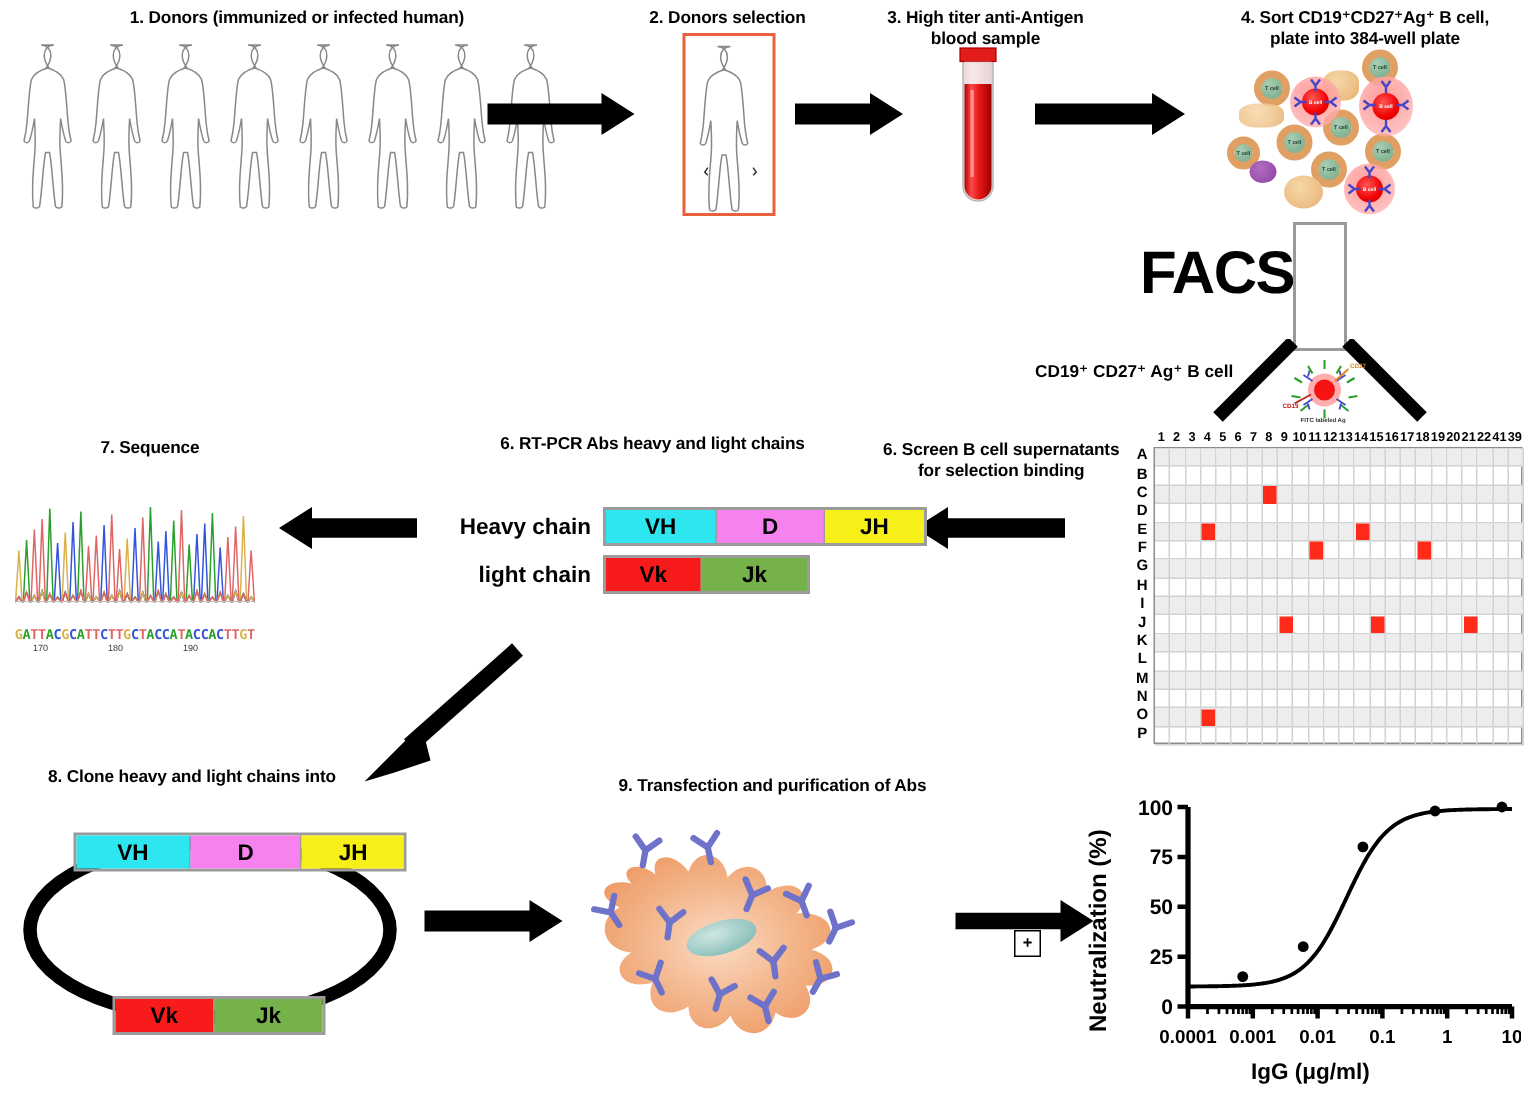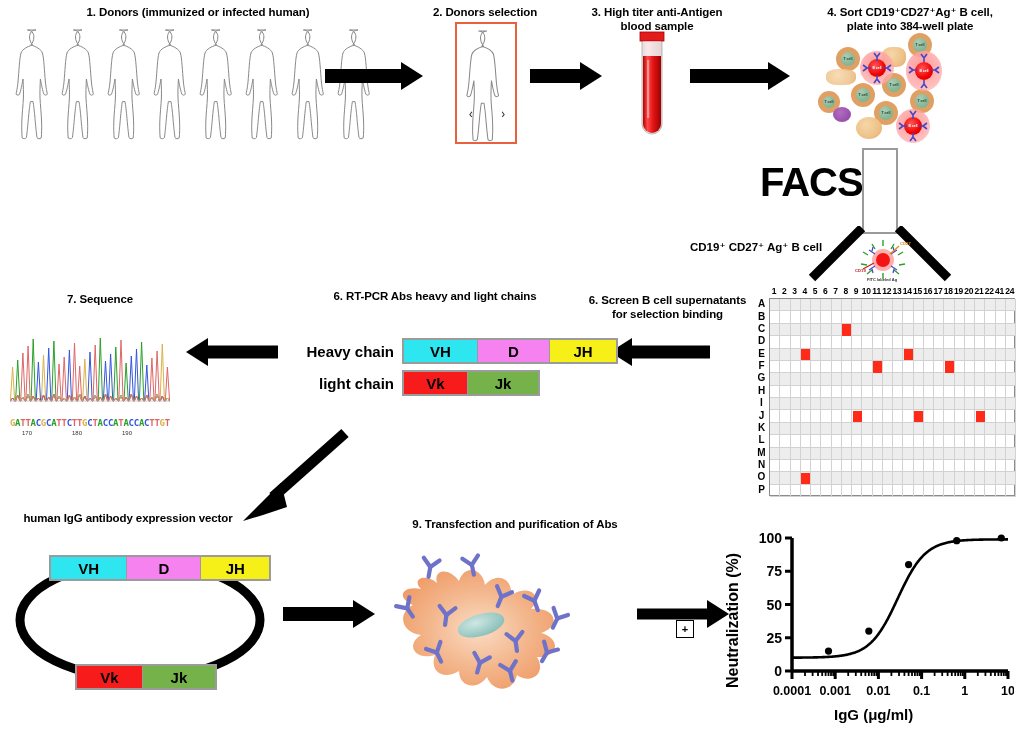--- a/index.html
+++ b/index.html
@@ -310,21 +310,21 @@
       <div class="colh" style="left: 147.25px; top: 1px; width: 10.25px;">14</div>
       <div class="colh" style="left: 157.5px; top: 1px; width: 10.25px;">15</div>
       <div class="colh" style="left: 167.75px; top: 1px; width: 10.25px;">16</div>
       <div class="colh" style="left: 178px; top: 1px; width: 10.25px;">17</div>
       <div class="colh" style="left: 188.25px; top: 1px; width: 10.25px;">18</div>
       <div class="colh" style="left: 198.5px; top: 1px; width: 10.25px;">19</div>
       <div class="colh" style="left: 208.75px; top: 1px; width: 10.25px;">20</div>
       <div class="colh" style="left: 219px; top: 1px; width: 10.25px;">21</div>
       <div class="colh" style="left: 229.25px; top: 1px; width: 10.25px;">22</div>
       <div class="colh" style="left: 239.5px; top: 1px; width: 10.25px;">41</div>
-      <div class="colh" style="left: 249.75px; top: 1px; width: 10.25px;">24</div>
+      <div class="colh" style="left: 249.75px; top: 1px; width: 10.25px;">39</div>
     </div>
   <div id="plate-rows">
       <div class="rowh" style="left: 0px; top: 14.1875px; width: 13px;">A</div>
       <div class="rowh" style="left: 0px; top: 26.5625px; width: 13px;">B</div>
       <div class="rowh" style="left: 0px; top: 38.9375px; width: 13px;">C</div>
       <div class="rowh" style="left: 0px; top: 51.3125px; width: 13px;">D</div>
       <div class="rowh" style="left: 0px; top: 63.6875px; width: 13px;">E</div>
       <div class="rowh" style="left: 0px; top: 76.0625px; width: 13px;">F</div>
       <div class="rowh" style="left: 0px; top: 88.4375px; width: 13px;">G</div>
       <div class="rowh" style="left: 0px; top: 100.812px; width: 13px;">H</div>
@@ -818,21 +818,21 @@
 </div>
 
 <svg class="abs" style="left:235px;top:425px;" width="125" height="100">
   <g>
     <line x1="110" y1="8" x2="38" y2="72" stroke="#000" stroke-width="11"></line>
     <polygon points="8,96 46,58 52,82 28,90" fill="#000"></polygon>
   </g>
 </svg>
 
 <div class="cap abs" style="left:8px;top:512px;width:240px;">
-  <div>human IgG antibody expression vector</div>
+  <div>8. Clone heavy and light chains into</div>
 </div>
 
 <div class="plasmid" style="left:12px;top:552px;width:285px;height:140px;">
   <svg width="285" height="140" viewBox="0 0 285 140">
     <ellipse cx="128" cy="68" rx="120" ry="58" fill="none" stroke="#000" stroke-width="9"></ellipse>
   </svg>
   <div class="segs" id="plasmid-heavy" style="position:absolute;left:37px;top:3px;">
       <div class="seg" style="width: 76.22px; background: rgb(46, 230, 240);">VH</div>
       <div class="seg" style="width: 74.16px; background: rgb(245, 130, 238);">D</div>
       <div class="seg" style="width: 67.98px; background: rgb(247, 240, 24);">JH</div>

